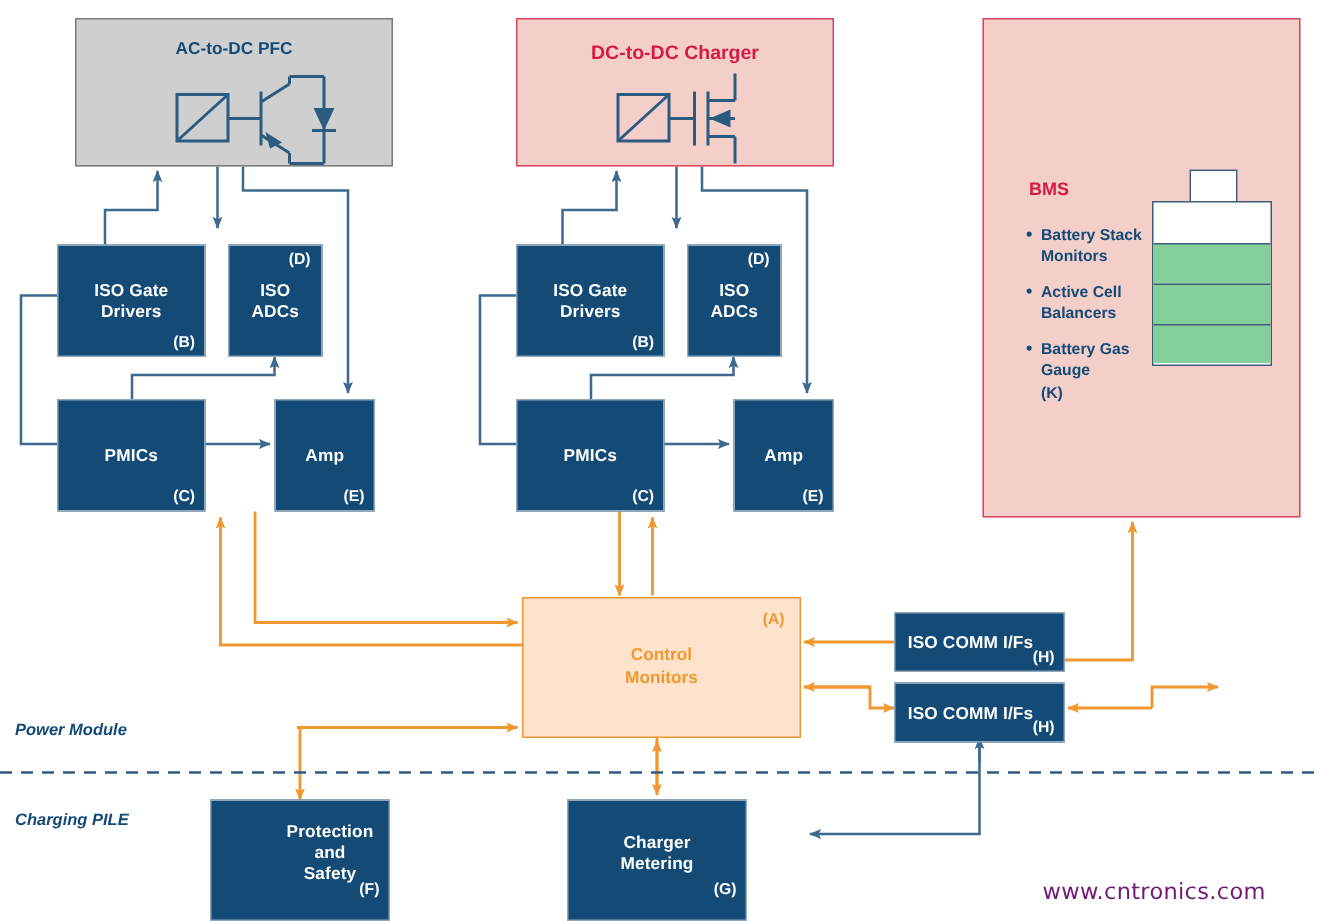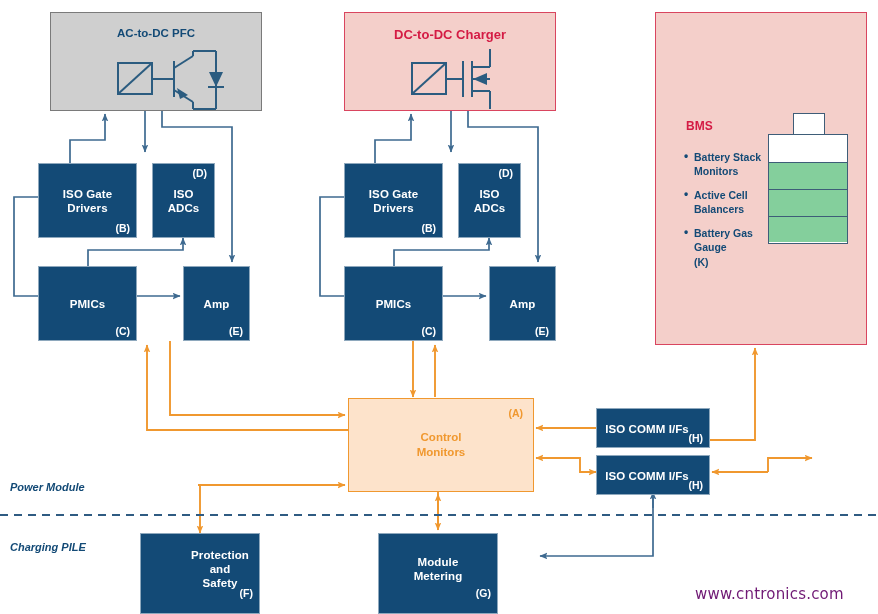--- a/index.html
+++ b/index.html
@@ -275,21 +275,21 @@
   <div class="blk navy" style="left:140px;top:533px;width:120px;height:81px;">
     <div class="ttl" style="top:44%;padding-left:40px;">
       <span>Protection and</span><br>
       <span>Safety</span>
     </div>
     <div class="tag" style="bottom:14px;">(F)</div>
   </div>
 
   <div class="blk navy" style="left:378px;top:533px;width:120px;height:81px;">
     <div class="ttl" style="top:44%;">
-      <span>Module</span><br>
+      <span>Charger</span><br>
       <span>Metering</span>
     </div>
     <div class="tag" style="bottom:14px;">(G)</div>
   </div>
 
   <div class="seclabel" style="left:10px;top:481px;">Power Module</div>
   <div class="seclabel" style="left:10px;top:541px;">Charging PILE</div>
 
   <div class="wm">www.cntronics.com</div>
 

